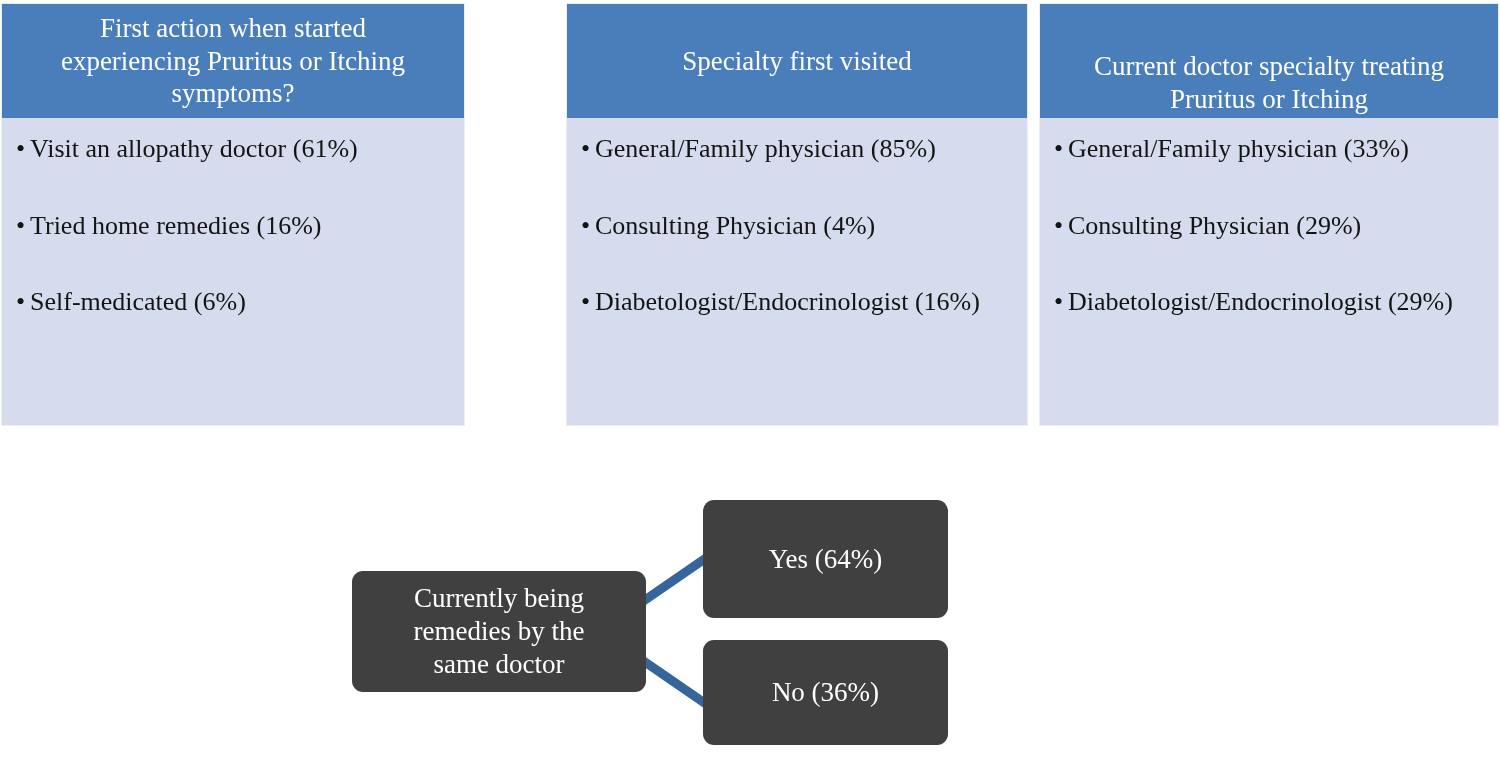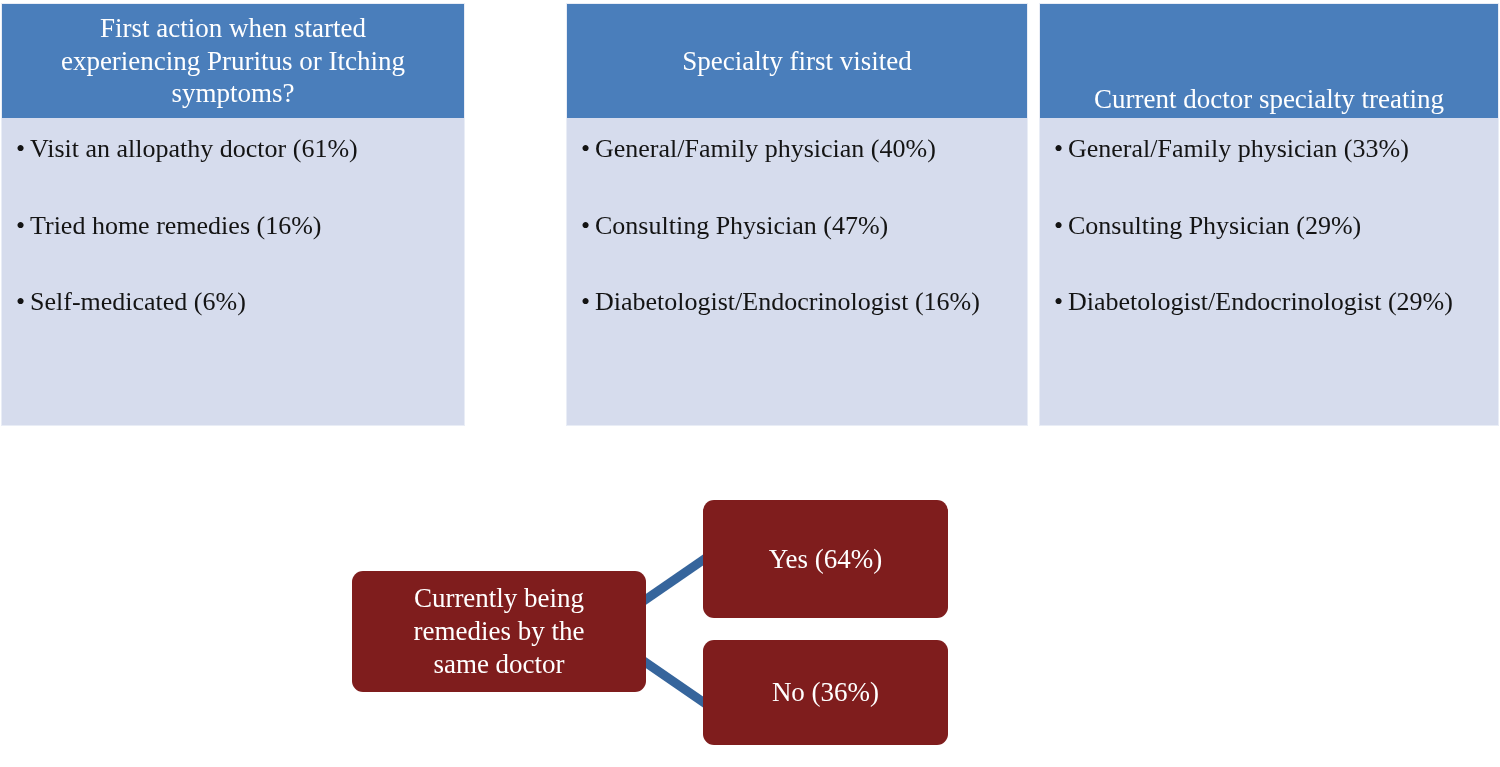--- a/index.html
+++ b/index.html
@@ -62,21 +62,21 @@
   #panel-1 .panel-header { height: 114px; }
   #panel-2 { left: 522px;  top: 4px; width: 460px;  height: 421px; margin-left: 45px; }
   #panel-2 .panel-header { height: 114px; }
   #panel-3 { left: 1040px; top: 4px; width: 458px;  height: 421px; }
   #panel-3 .panel-header { height: 114px; align-items: flex-end; }
 
   
   .flow-node {
     position: absolute;
     box-sizing: border-box;
-    background: #7f1d1d;
+    background: #404040;
     color: #ffffff;
     border-radius: 11px;
     display: flex;
     align-items: center;
     justify-content: center;
     text-align: center;
     font-size: 27px;
     line-height: 1.22;
   }
   #flow-source { left: 352px; top: 571px; width: 294px; height: 121px; padding: 0 8px; }
@@ -119,37 +119,38 @@
 
 <div class="panel" id="panel-2">
   <div class="panel-header">
     <div>
       <span>Specialty first visited</span>
     </div>
   </div>
   <div class="panel-body">
     <div class="bullet-row">
       <span class="bullet-dot">•</span>
-      <span class="bullet-text">General/Family  physician  (40%)</span>
+      <span class="bullet-text">General/Family  physician  (85%)</span>
     </div>
     <div class="bullet-row">
       <span class="bullet-dot">•</span>
-      <span class="bullet-text">Consulting Physician  (47%)</span>
+      <span class="bullet-text">Consulting Physician  (4%)</span>
     </div>
     <div class="bullet-row">
       <span class="bullet-dot">•</span>
       <span class="bullet-text">Diabetologist/Endocrinologist (16%)</span>
     </div>
   </div>
 </div>
 
 <div class="panel" id="panel-3">
   <div class="panel-header">
     <div>
       <span>Current doctor specialty treating</span>
+      <span>Pruritus or Itching</span>
     </div>
   </div>
   <div class="panel-body">
     <div class="bullet-row">
       <span class="bullet-dot">•</span>
       <span class="bullet-text">General/Family  physician  (33%)</span>
     </div>
     <div class="bullet-row">
       <span class="bullet-dot">•</span>
       <span class="bullet-text">Consulting Physician  (29%)</span>

